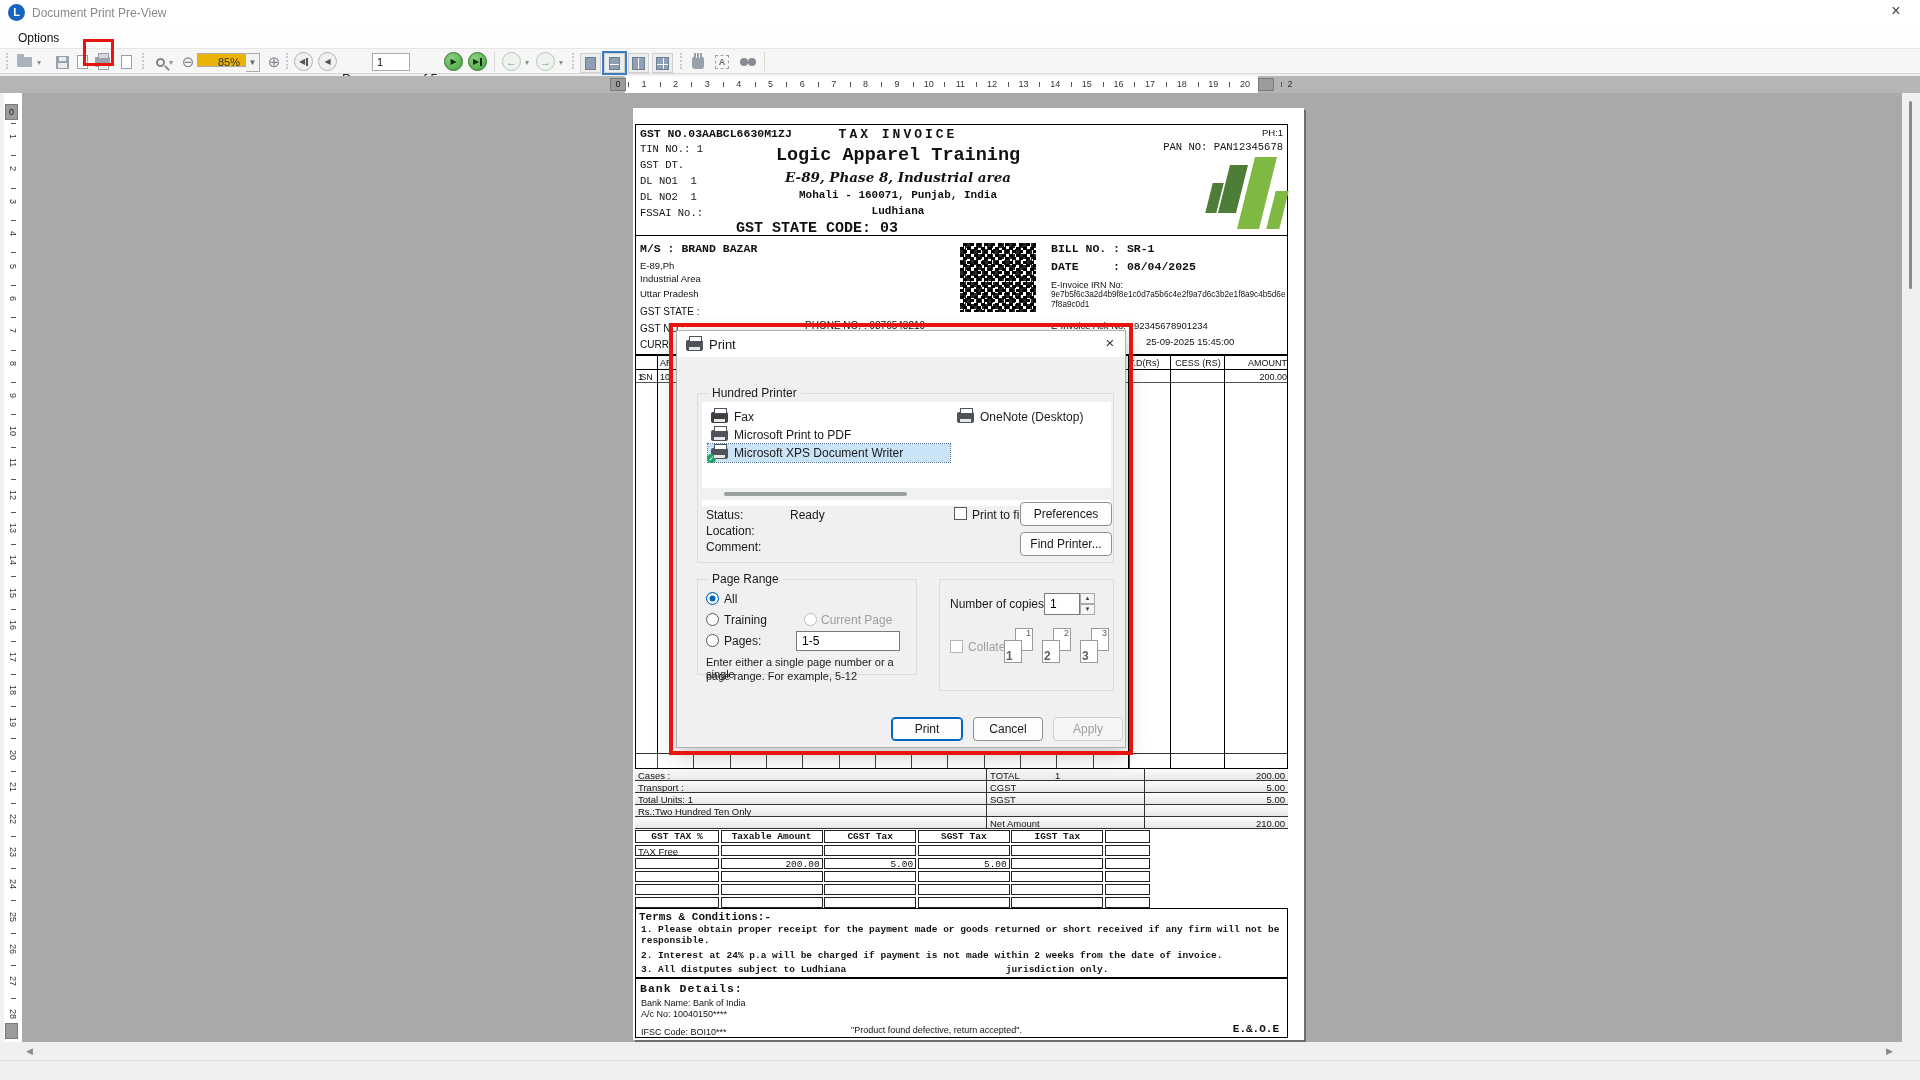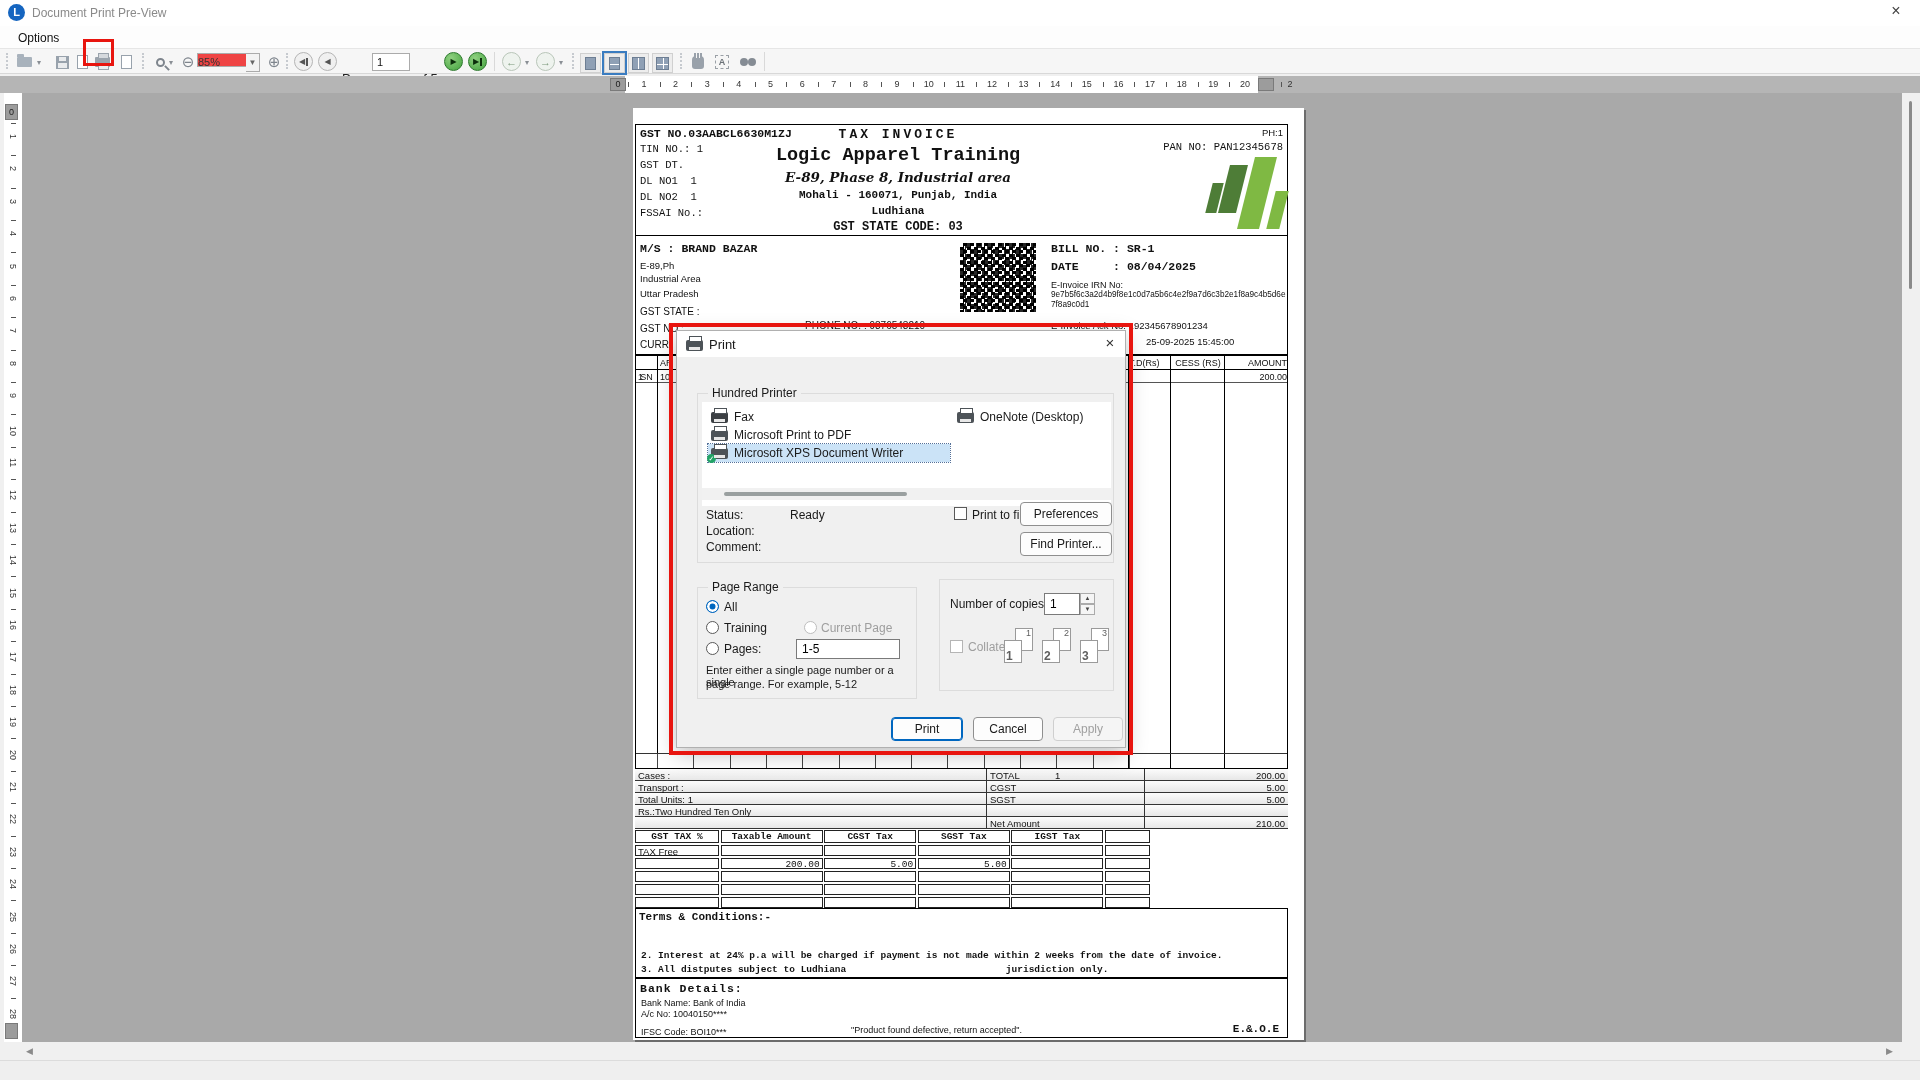--- a/index.html
+++ b/index.html
@@ -24,22 +24,22 @@
   .ico-folder::before{content:'';position:absolute;top:-3px;left:0;width:7px;height:3px;background:#a8b2bc;border-radius:1px 1px 0 0}
   .ico-save{width:13px;height:13px;background:#98a2ac;position:relative}
   .ico-save::before{content:'';position:absolute;left:3px;top:1px;width:7px;height:4px;background:#e9ebed}
   .ico-save::after{content:'';position:absolute;left:2px;bottom:1px;width:9px;height:5px;background:#e9ebed}
   .ico-page{width:11px;height:14px;background:#fff;border:1px solid #98a2ac}
   .ico-print{width:15px;height:10px;position:relative;background:#9aa3ac;border-radius:1px}
   .ico-print::before{content:'';position:absolute;left:3px;top:-4px;width:9px;height:4px;background:#d5d9dd;border:1px solid #9aa3ac}
   .ico-print::after{content:'';position:absolute;left:3px;bottom:-3px;width:9px;height:4px;background:#eceef0;border:1px solid #9aa3ac}
   .ico-mag{width:9px;height:9px;border:2px solid #7e858d;border-radius:50%;position:relative}
   .ico-mag::after{content:'';position:absolute;left:6px;top:7px;width:6px;height:2px;background:#7e858d;transform:rotate(45deg)}
-  .combo{position:absolute;top:4px;height:14px;background:#ef4444;border:1px solid #ababab;font-size:11px;
-    color:#333;padding:2px 0}
+  .combo{position:absolute;top:4px;height:14px;background:#eab308;border:1px solid #ababab;font-size:11px;
+    color:#333;padding:2px 20px}
   .combo-caret{position:absolute;top:4px;width:14px;height:19px;border:1px solid #ababab;border-left:none;
     background:#f3f3f3;color:#666;font-size:8px;display:flex;align-items:center;justify-content:center}
   .navc{position:absolute;top:3px;width:19px;height:19px;border-radius:50%;display:flex;align-items:center;
     justify-content:center;font-size:8px}
   .navc.grey{background:#f0f0f0;border:1px solid #b5b5b5;color:#555}
   .navc.green{background:radial-gradient(circle at 35% 30%,#8fd080,#44a33f);border:1px solid #2d7a2d;color:#0b2e0b}
   .navc.pale{background:#eef3ee;border:1px solid #b9c6b9;color:#7b997b;font-size:11px}
   .tool-label{position:absolute;top:22px;font-size:13px;color:#222}
   .page-input{position:absolute;top:4px;width:38px;height:18px;background:#fff;border:1px solid #ababab;
     font-size:11px;padding:1px 4px;color:#111;font-family:"Liberation Sans",sans-serif}
@@ -253,21 +253,21 @@
     <div class="mono pg-line" style="position:absolute;left:4px;top:18px;font-size:10.5px">TIN NO.: 1</div>
     <div class="mono pg-line" style="position:absolute;left:4px;top:34px;font-size:10.5px">GST DT.</div>
     <div class="mono pg-line" style="position:absolute;left:4px;top:50px;font-size:10.5px">DL NO1  1</div>
     <div class="mono pg-line" style="position:absolute;left:4px;top:66px;font-size:10.5px">DL NO2  1</div>
     <div class="mono pg-line" style="position:absolute;left:4px;top:82px;font-size:10.5px">FSSAI No.:</div>
     <div class="mono" style="position:absolute;left:130px;top:2px;width:264px;text-align:center;font-size:13px;font-weight:bold;letter-spacing:3px">TAX INVOICE</div>
     <div class="mono" style="position:absolute;left:100px;top:20px;width:324px;text-align:center;font-size:18.5px;font-weight:bold">Logic Apparel Training</div>
     <div style="position:absolute;left:100px;top:44px;width:324px;text-align:center;font-size:13.5px;font-style:italic;font-weight:bold;font-family:'DejaVu Serif',serif">E-89, Phase 8, Industrial area</div>
     <div class="mono" style="position:absolute;left:100px;top:64px;width:324px;text-align:center;font-size:11px;font-weight:600">Mohali - 160071, Punjab, India</div>
     <div class="mono" style="position:absolute;left:100px;top:80px;width:324px;text-align:center;font-size:11px;font-weight:600">Ludhiana</div>
-    <div class="mono" style="position:absolute;left:100px;top:95px;width:324px;text-align:center;font-size:12px;font-weight:600">GST STATE CODE: 03</div>
+    <div class="mono" style="position:absolute;left:100px;top:95px;width:324px;text-align:left;font-size:15px;font-weight:600">GST STATE CODE: 03</div>
     <div class="sans" style="position:absolute;right:4px;top:2px;font-size:9.5px">PH:1</div>
     <div class="mono" style="position:absolute;right:4px;top:16px;font-size:10.5px">PAN NO: PAN12345678</div>
     <div style="position:absolute;right:12px;top:32px;width:66px;height:74px">
       <span class="logo-shape" style="left:0;top:26px;width:11px;height:30px;background:#4e7d37"></span>
       <span class="logo-shape" style="left:15px;top:8px;width:18px;height:48px;background:#4e7d37"></span>
       <span class="logo-shape" style="left:37px;top:0;width:22px;height:72px;background:#7fb943"></span>
       <span class="logo-shape" style="left:62px;top:34px;width:13px;height:38px;background:#7fb943"></span>
     </div>
   </div>
 
@@ -386,20 +386,21 @@
       <div class="gcell"></div>
       <div class="gcell"></div>
       <div class="gcell"></div>
       <div class="gcell"></div>
       <div class="gcell"></div>
       <div class="gcell"></div>
     </div>
 
   <div class="box" style="left:2px;top:800px;width:653px;height:70px">
     <div class="mono" style="position:absolute;left:3px;top:2px;font-size:11px;font-weight:bold">Terms &amp; Conditions:-</div>
+    <div class="mono" style="position:absolute;left:5px;top:15px;width:644px;font-size:9.5px;font-weight:bold;line-height:11px;white-space:pre-wrap">1. Please obtain proper receipt for the payment made or goods returned or short received if any firm will not be responsible.</div>
     <div class="mono" style="position:absolute;left:5px;top:41px;width:644px;font-size:9.5px;font-weight:bold;white-space:pre">2. Interest at 24% p.a will be charged if payment is not made within 2 weeks from the date of invoice.</div>
     <div class="mono" style="position:absolute;left:5px;top:55px;width:644px;font-size:9.5px;font-weight:bold;white-space:pre">3. All distputes subject to Ludhiana                            jurisdiction only.</div>
   </div>
 
   <div class="box" style="left:2px;top:870px;width:653px;height:60px">
     <div class="mono" style="position:absolute;left:4px;top:3px;font-size:11.5px;font-weight:bold;letter-spacing:1px">Bank Details:</div>
     <div class="sans" style="position:absolute;left:5px;top:19px;font-size:9px">Bank Name: Bank of India</div>
     <div class="sans" style="position:absolute;left:5px;top:30px;font-size:9px">A/c No: 10040150****</div>
     <div class="sans" style="position:absolute;left:5px;top:48px;font-size:9px">IFSC Code: BOI10***</div>
     <div class="sans" style="position:absolute;left:215px;top:46px;font-size:9px">"Product found defective, return accepted".</div>
@@ -442,21 +443,21 @@
     <span class="dlbl" style="left:8px;top:114px">Status:</span>
     <span class="dlbl" style="left:92px;top:114px">Ready</span>
     <span class="cbox" style="left:256px;top:113px"></span>
     <span class="dlbl" style="left:274px;top:114px">Print to file</span>
     <span class="btn" style="left:322px;top:108px;width:92px">Preferences</span>
     <span class="dlbl" style="left:8px;top:130px">Location:</span>
     <span class="dlbl" style="left:8px;top:146px">Comment:</span>
     <span class="btn" style="left:322px;top:138px;width:92px">Find Printer...</span>
   </div>
 
-  <div class="group" style="left:20px;top:256px;width:220px;height:112px">
+  <div class="group" style="left:20px;top:248px;width:220px;height:96px">
     <span class="legend">Page Range</span>
     <span class="radio sel" style="left:8px;top:12px"></span>
     <span class="dlbl" style="left:26px;top:12px">All</span>
     <span class="radio" style="left:8px;top:33px"></span>
     <span class="dlbl" style="left:26px;top:33px">Training</span>
     <span class="radio dis" style="left:106px;top:33px"></span>
     <span class="dlbl dis" style="left:123px;top:33px">Current Page</span>
     <span class="radio" style="left:8px;top:54px"></span>
     <span class="dlbl" style="left:26px;top:54px">Pages:</span>
     <input class="tinput" style="left: 98px; top: 51px; width: 104px; height: 20px;" value="1-5">

